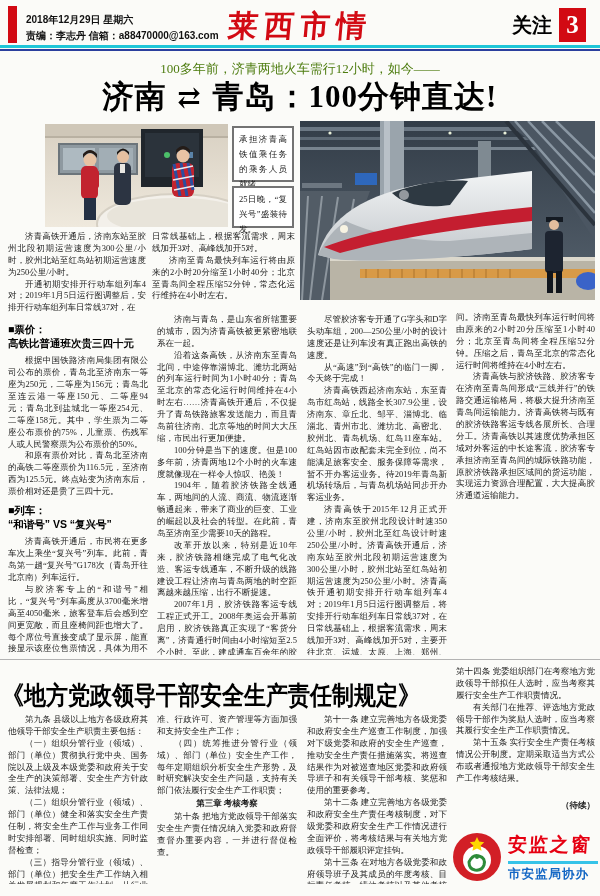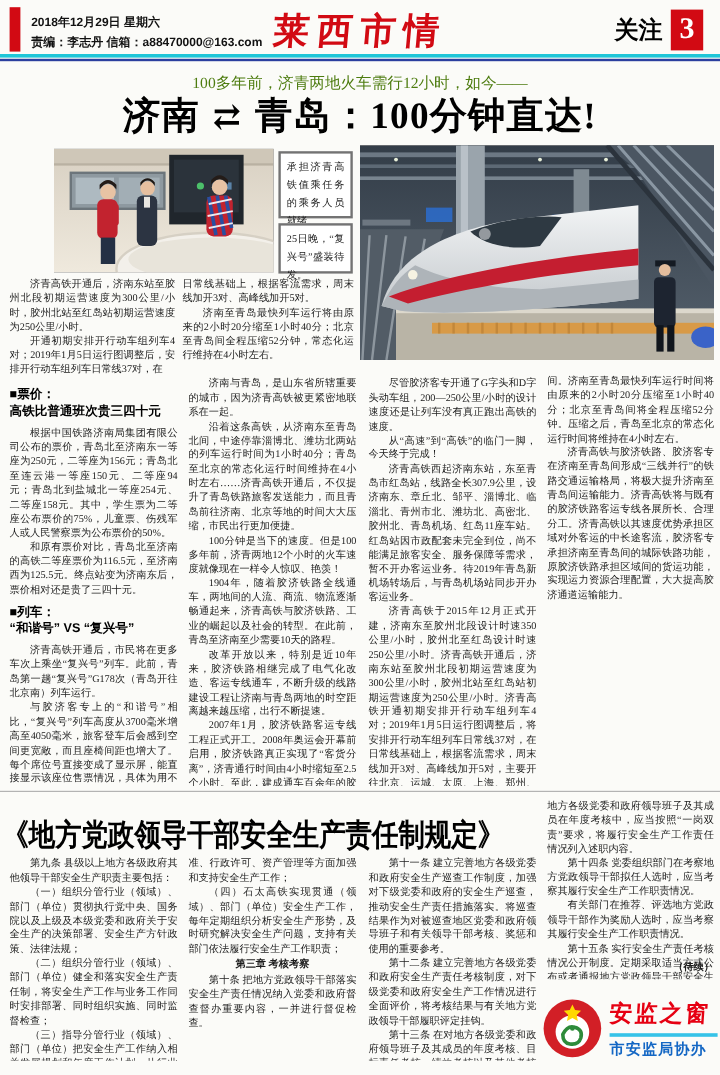--- a/index.html
+++ b/index.html
@@ -226,21 +226,21 @@
     <div data-name="train-paragraphs">
         <p class="para" data-name="paragraph">济青高铁开通后，市民将在更多车次上乘坐“复兴号”列车。此前，青岛第一趟“复兴号”G178次（青岛开往北京南）列车运行。</p>
         <p class="para" data-name="paragraph">与胶济客专上的“和谐号”相比，“复兴号”列车高度从3700毫米增高至4050毫米，旅客登车后会感到空间更宽敞，而且座椅间距也增大了。每个席位号直接变成了显示屏，能直接显示该座位售票情况，具体为用不同颜色显示已售、未售、预售等状态。而且每两个座椅有1个插座，每3个座椅有2个插座，插座上还有USB接口。每节车厢的外面都有“复兴号”字样。</p>
       </div>
   </div>
 
   <div class="col mcol-2" data-name="article-col-2">
       <p class="para" data-name="paragraph">济南与青岛，是山东省所辖重要的城市，因为济青高铁被更紧密地联系在一起。</p>
       <p class="para" data-name="paragraph">沿着这条高铁，从济南东至青岛北间，中途停靠淄博北、潍坊北两站的列车运行时间为1小时40分；青岛至北京的常态化运行时间维持在4小时左右……济青高铁开通后，不仅提升了青岛铁路旅客发送能力，而且青岛前往济南、北京等地的时间大大压缩，市民出行更加便捷。</p>
       <p class="para" data-name="paragraph">100分钟是当下的速度。但是100多年前，济青两地12个小时的火车速度就像现在一样令人惊叹、艳羡！</p>
-      <p class="para" data-name="paragraph">1904年，随着胶济铁路全线通车，两地间的人流、商流、物流逐渐畅通起来，济青高铁与胶济铁路、工业的崛起以及社会的转型。在此前，青岛至济南至少需要10天的路程。</p>
+      <p class="para" data-name="paragraph">1904年，随着胶济铁路全线通车，两地间的人流、商流、物流逐渐畅通起来，带来了商业的巨变、工业的崛起以及社会的转型。在此前，青岛至济南至少需要10天的路程。</p>
       <p class="para" data-name="paragraph">改革开放以来，特别是近10年来，胶济铁路相继完成了电气化改造、客运专线通车，不断升级的线路建设工程让济南与青岛两地的时空距离越来越压缩，出行不断提速。</p>
       <p class="para" data-name="paragraph">2007年1月，胶济铁路客运专线工程正式开工。2008年奥运会开幕前启用，胶济铁路真正实现了“客货分离”，济青通行时间由4小时缩短至2.5个小时。至此，建成通车百余年的胶济铁路达到铁路既有线提速最高水平，开始进入“高速时代”。然而，</p>
     </div>
   <div class="col mcol-3" data-name="article-col-3">
       <p class="para" data-name="paragraph">尽管胶济客专开通了G字头和D字头动车组，200—250公里/小时的设计速度还是让列车没有真正跑出高铁的速度。</p>
       <p class="para" data-name="paragraph">从“高速”到“高铁”的临门一脚，今天终于完成！</p>
       <p class="para" data-name="paragraph">济青高铁西起济南东站，东至青岛市红岛站，线路全长307.9公里，设济南东、章丘北、邹平、淄博北、临淄北、青州市北、潍坊北、高密北、胶州北、青岛机场、红岛11座车站。红岛站因市政配套未完全到位，尚不能满足旅客安全、服务保障等需求，暂不开办客运业务。待2019年青岛新机场转场后，与青岛机场站同步开办客运业务。</p>
       <p class="para" data-name="paragraph">济青高铁于2015年12月正式开建，济南东至胶州北段设计时速350公里/小时，胶州北至红岛设计时速250公里/小时。济青高铁开通后，济南东站至胶州北段初期运营速度为300公里/小时，胶州北站至红岛站初期运营速度为250公里/小时。济青高铁开通初期安排开行动车组列车4对；2019年1月5日运行图调整后，将安排开行动车组列车日常线37对，在日常线基础上，根据客流需求，周末线加开3对、高峰线加开5对，主要开往北京、运城、太原、上海、郑州、西安、成都、兰州、武汉等方向和管内济南、青岛、烟威、日照之</p>
     </div>
   <div class="col mcol-4 cont" data-name="article-col-4">
@@ -257,34 +257,33 @@
 
   <div class="col rcol-1" data-name="regulation-col-1">
       <p class="para" data-name="paragraph">第九条 县级以上地方各级政府其他领导干部安全生产职责主要包括：</p>
       <p class="para" data-name="paragraph">（一）组织分管行业（领域）、部门（单位）贯彻执行党中央、国务院以及上级及本级党委和政府关于安全生产的决策部署、安全生产方针政策、法律法规；</p>
       <p class="para" data-name="paragraph">（二）组织分管行业（领域）、部门（单位）健全和落实安全生产责任制，将安全生产工作与业务工作同时安排部署、同时组织实施、同时监督检查；</p>
       <p class="para" data-name="paragraph">（三）指导分管行业（领域）、部门（单位）把安全生产工作纳入相关发展规划和年度工作计划，从行业规划、科技创新、产业政策、法规标</p>
     </div>
   <div class="col rcol-2 cont" data-name="regulation-col-2">
     <div data-name="regulation-col2a" class="cont">
         <p class="para" data-name="paragraph">准、行政许可、资产管理等方面加强和支持安全生产工作；</p>
-        <p class="para" data-name="paragraph">（四）石太高铁实现贯通（领域）、部门（单位）安全生产工作，每年定期组织分析安全生产形势，及时研究解决安全生产问题，支持有关部门依法履行安全生产工作职责；</p>
+        <p class="para" data-name="paragraph">（四）统筹推进分管行业（领域）、部门（单位）安全生产工作，每年定期组织分析安全生产形势，及时研究解决安全生产问题，支持有关部门依法履行安全生产工作职责；</p>
       </div>
     <div class="chapter" data-name="chapter-heading">第三章 考核考察</div>
     <div data-name="regulation-col2b">
         <p class="para" data-name="paragraph">第十条 把地方党政领导干部落实安全生产责任情况纳入党委和政府督查督办重要内容，一并进行督促检查。</p>
       </div>
   </div>
   <div class="col rcol-3" data-name="regulation-col-3">
       <p class="para" data-name="paragraph">第十一条 建立完善地方各级党委和政府安全生产巡查工作制度，加强对下级党委和政府的安全生产巡查，推动安全生产责任措施落实。将巡查结果作为对被巡查地区党委和政府领导班子和有关领导干部考核、奖惩和使用的重要参考。</p>
       <p class="para" data-name="paragraph">第十二条 建立完善地方各级党委和政府安全生产责任考核制度，对下级党委和政府安全生产工作情况进行全面评价，将考核结果与有关地方党政领导干部履职评定挂钩。</p>
       <p class="para" data-name="paragraph">第十三条 在对地方各级党委和政府领导班子及其成员的年度考核、目标责任考核、绩效考核以及其他考核中，应当考核其落实安全生产责任情况，并将其作为确定考核结果的重要参考。</p>
     </div>
   <div class="col rcol-4 cont" data-name="regulation-col-4">
-      <p class="para" data-name="paragraph">地方各级党委和政府领导班子及其成员在年度考核中，应当按照“一岗双责”要求，将履行安全生产工作责任情况列入述职内容。</p>
       <p class="para" data-name="paragraph">第十四条 党委组织部门在考察地方党政领导干部拟任人选时，应当考察其履行安全生产工作职责情况。</p>
       <p class="para" data-name="paragraph">有关部门在推荐、评选地方党政领导干部作为奖励人选时，应当考察其履行安全生产工作职责情况。</p>
       <p class="para" data-name="paragraph">第十五条 实行安全生产责任考核情况公开制度。定期采取适当方式公布或者通报地方党政领导干部安全生产工作考核结果。</p>
     </div>
   <div class="tbc" data-name="to-be-continued">（待续）</div>
 
   <div class="logo" data-name="sponsor-logo-block">
     <svg class="logo-emblem" viewBox="0 0 50 50" data-name="safety-bureau-emblem-icon">
       <circle cx="25" cy="25" r="24" fill="#d21f26"></circle>
       <circle cx="25" cy="28" r="14" fill="#ffffff"></circle>

